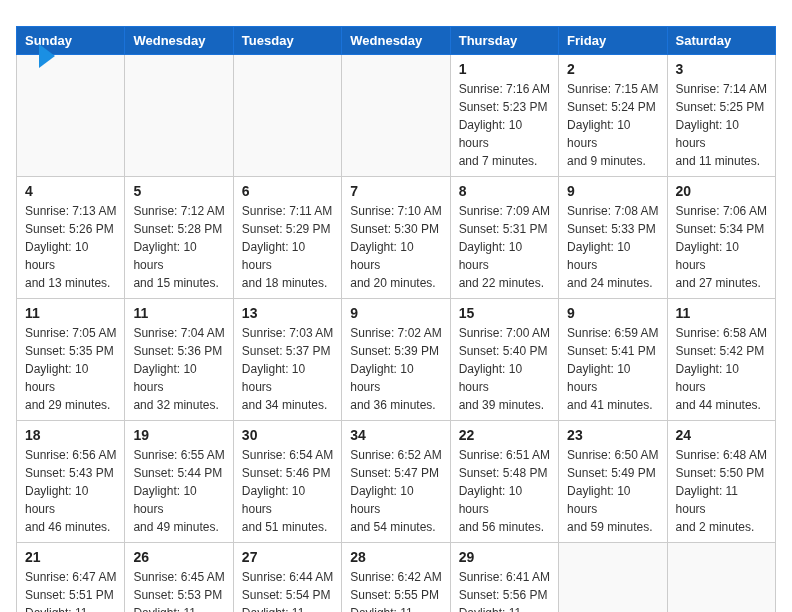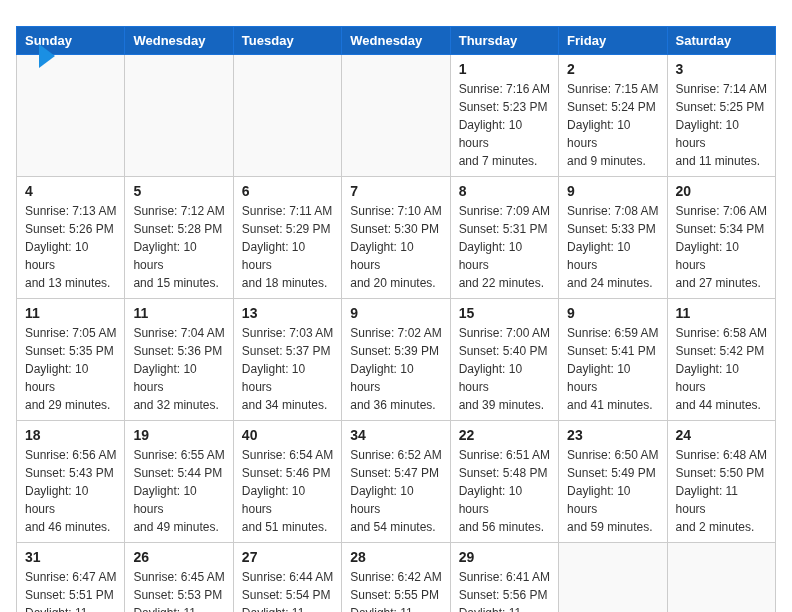--- a/index.html
+++ b/index.html
@@ -184,21 +184,21 @@
         <tr>
           <td>
             <div class="day-number">18</div>
             <div class="day-info">Sunrise: 6:56 AM<br>Sunset: 5:43 PM<br>Daylight: 10 hours<br>and 46 minutes.</div>
           </td>
           <td>
             <div class="day-number">19</div>
             <div class="day-info">Sunrise: 6:55 AM<br>Sunset: 5:44 PM<br>Daylight: 10 hours<br>and 49 minutes.</div>
           </td>
           <td>
-            <div class="day-number">40</div>
+            <div class="day-number">30</div>
             <div class="day-info">Sunrise: 6:54 AM<br>Sunset: 5:46 PM<br>Daylight: 10 hours<br>and 51 minutes.</div>
           </td>
           <td>
             <div class="day-number">34</div>
             <div class="day-info">Sunrise: 6:52 AM<br>Sunset: 5:47 PM<br>Daylight: 10 hours<br>and 54 minutes.</div>
           </td>
           <td>
             <div class="day-number">22</div>
             <div class="day-info">Sunrise: 6:51 AM<br>Sunset: 5:48 PM<br>Daylight: 10 hours<br>and 56 minutes.</div>
           </td>
@@ -206,21 +206,21 @@
             <div class="day-number">23</div>
             <div class="day-info">Sunrise: 6:50 AM<br>Sunset: 5:49 PM<br>Daylight: 10 hours<br>and 59 minutes.</div>
           </td>
           <td>
             <div class="day-number">24</div>
             <div class="day-info">Sunrise: 6:48 AM<br>Sunset: 5:50 PM<br>Daylight: 11 hours<br>and 2 minutes.</div>
           </td>
         </tr>
         <tr>
           <td>
-            <div class="day-number">31</div>
+            <div class="day-number">21</div>
             <div class="day-info">Sunrise: 6:47 AM<br>Sunset: 5:51 PM<br>Daylight: 11 hours<br>and 4 minutes.</div>
           </td>
           <td>
             <div class="day-number">26</div>
             <div class="day-info">Sunrise: 6:45 AM<br>Sunset: 5:53 PM<br>Daylight: 11 hours<br>and 7 minutes.</div>
           </td>
           <td>
             <div class="day-number">27</div>
             <div class="day-info">Sunrise: 6:44 AM<br>Sunset: 5:54 PM<br>Daylight: 11 hours<br>and 9 minutes.</div>
           </td>

